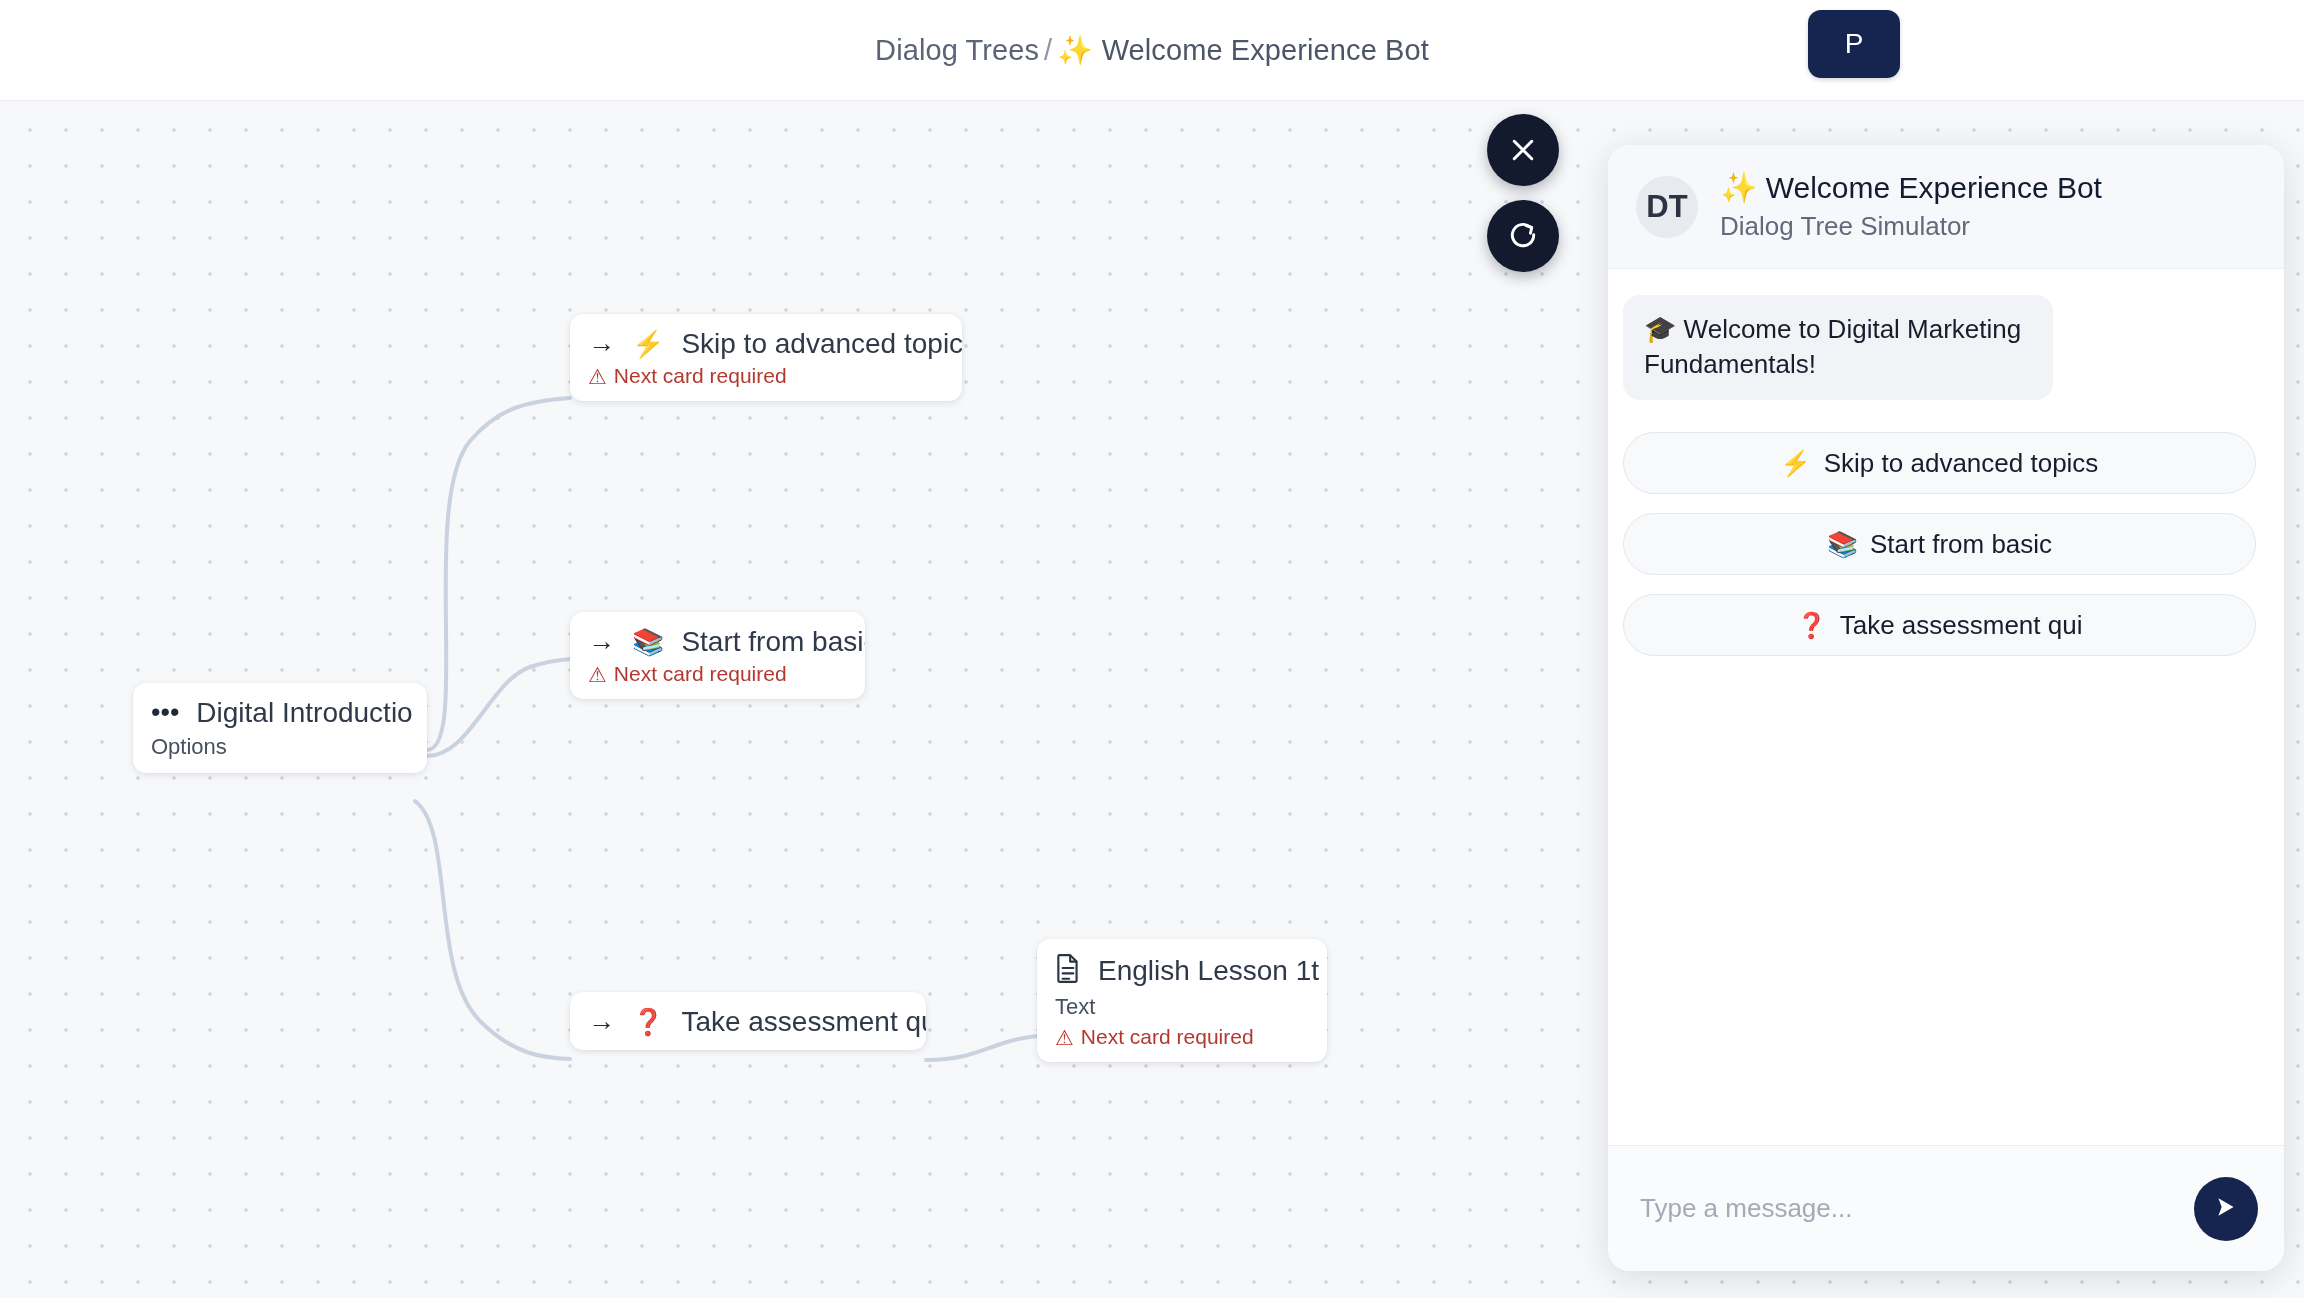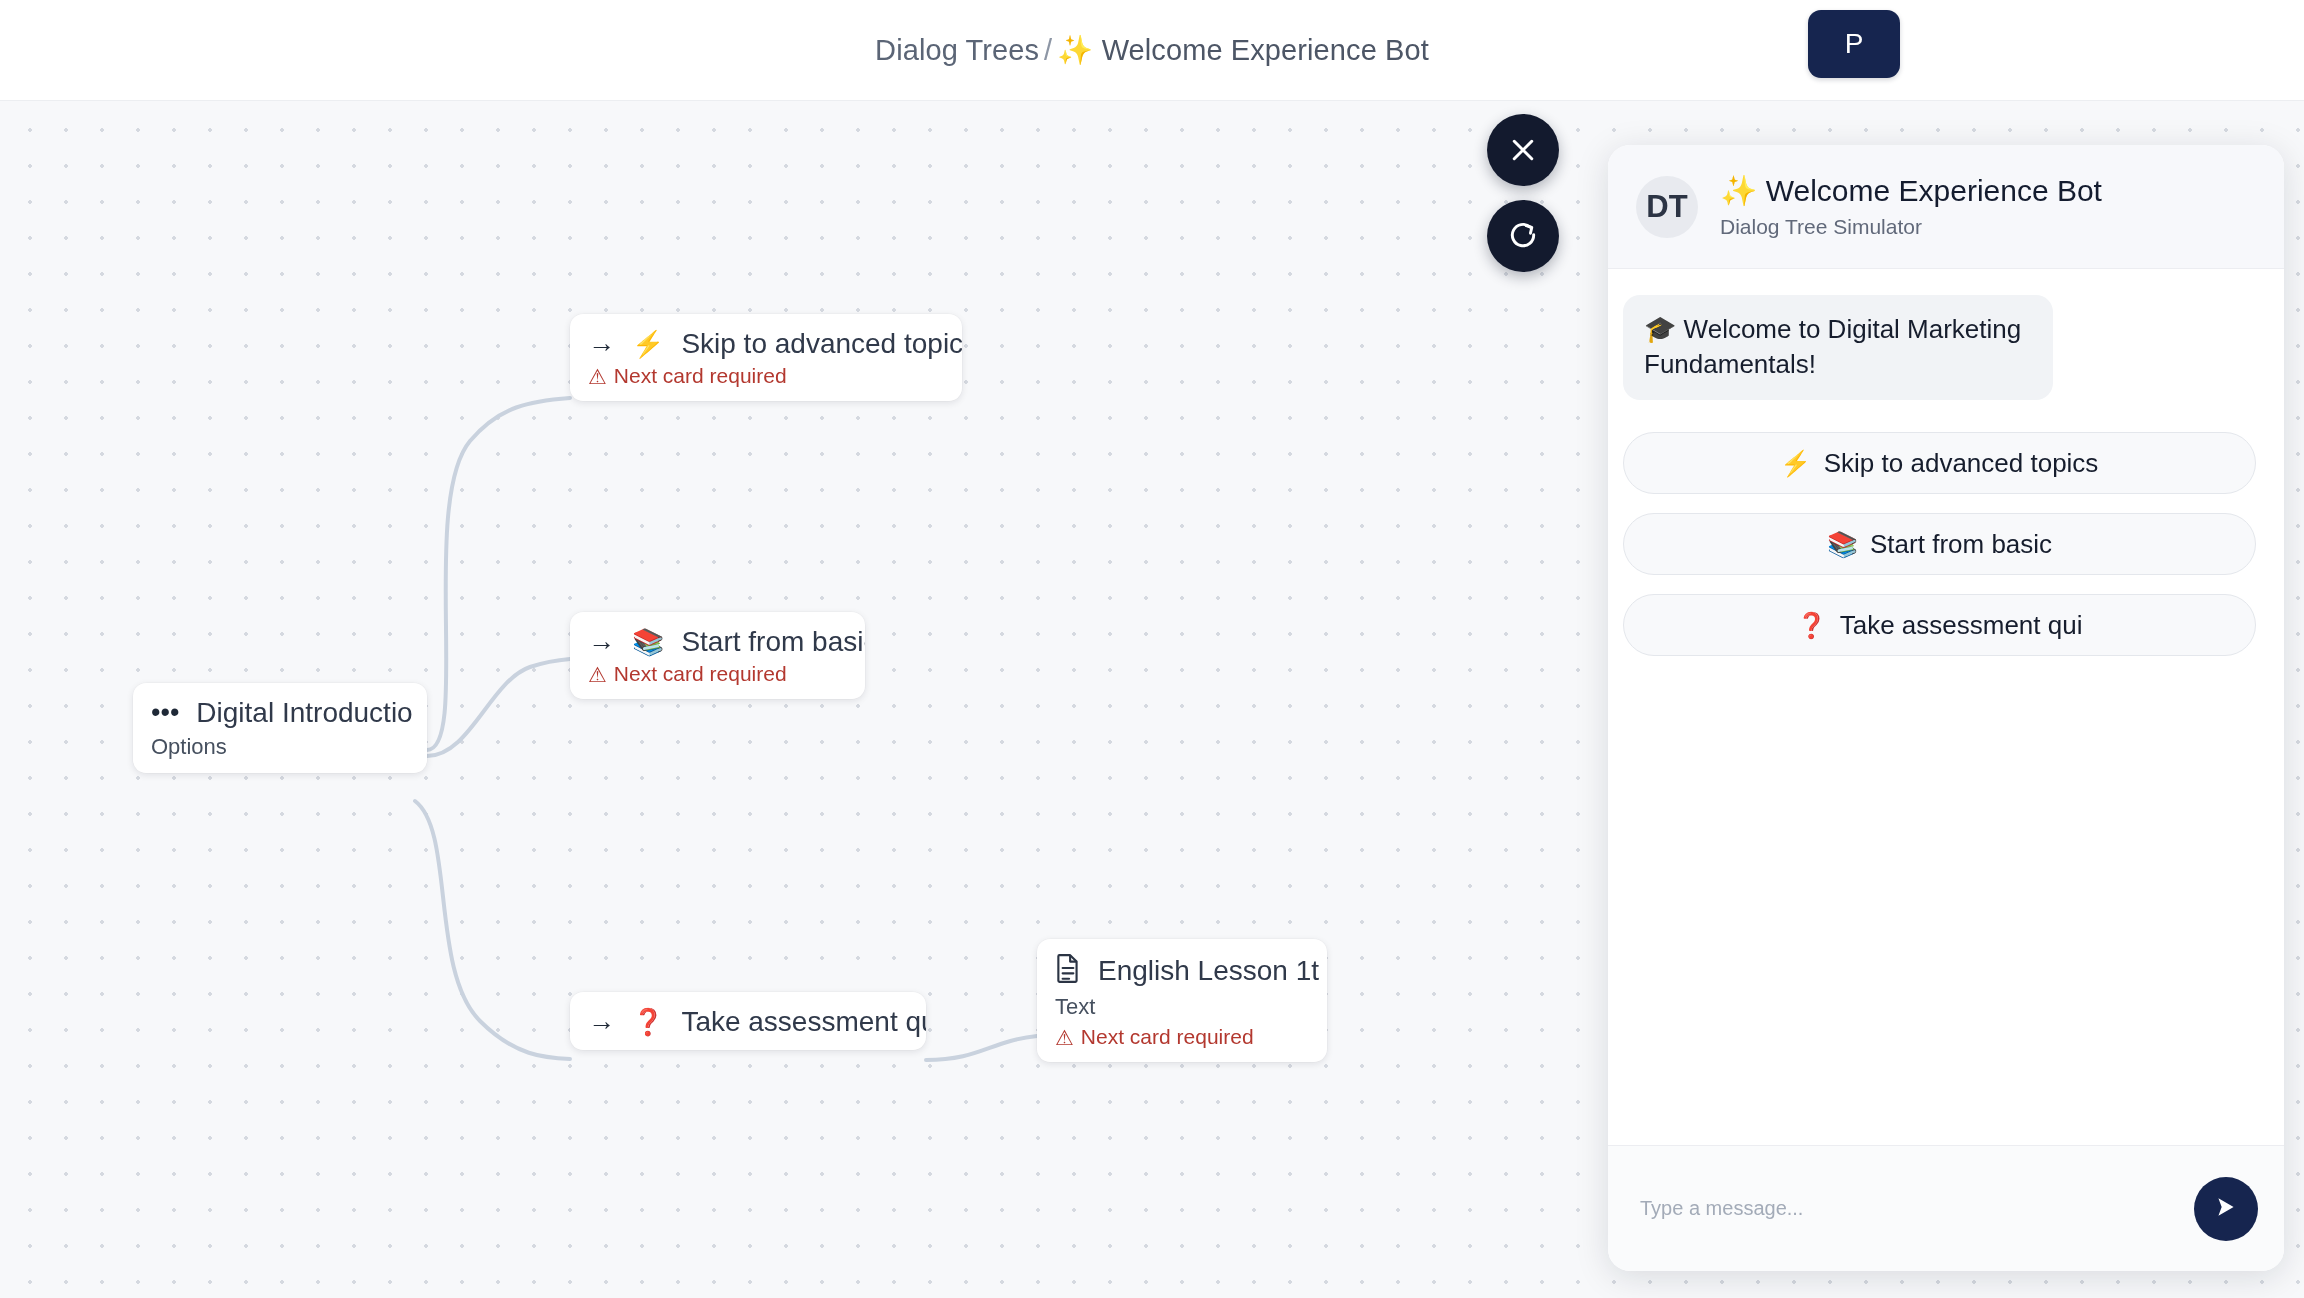--- a/index.html
+++ b/index.html
@@ -190,21 +190,21 @@
   }
   .chat-head-text { margin-left: 22px; min-width: 0; }
   .chat-title {
     font-size: 30px;
     color: #141c2f;
     white-space: nowrap;
     line-height: 1.15;
   }
   .chat-subtitle {
     margin-top: 6px;
-    font-size: 21px;
+    font-size: 26px;
     color: #61697a;
     white-space: nowrap;
   }
 
   .chat-body {
     flex: 1 1 auto;
     padding: 26px 28px 10px 15px;
     overflow: hidden;
     background: #ffffff;
   }
@@ -243,21 +243,21 @@
     border-top: 1px solid #ecedf1;
     display: flex;
     align-items: center;
     padding: 0 26px 0 32px;
   }
   .msg-input {
     flex: 1 1 auto;
     border: none;
     outline: none;
     background: transparent;
-    font-size: 20px;
+    font-size: 26px;
     color: #be185d;
     font-family: "Liberation Sans", sans-serif;
   }
   .msg-input::placeholder { color: #a3abb8; }
   .send-btn {
     flex: 0 0 auto;
     width: 64px;
     height: 64px;
     border-radius: 50%;
     background: #16254f;

